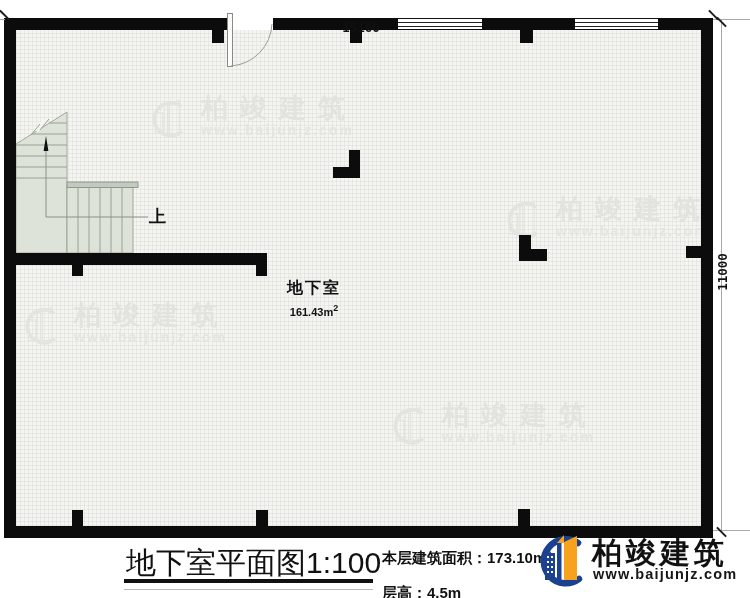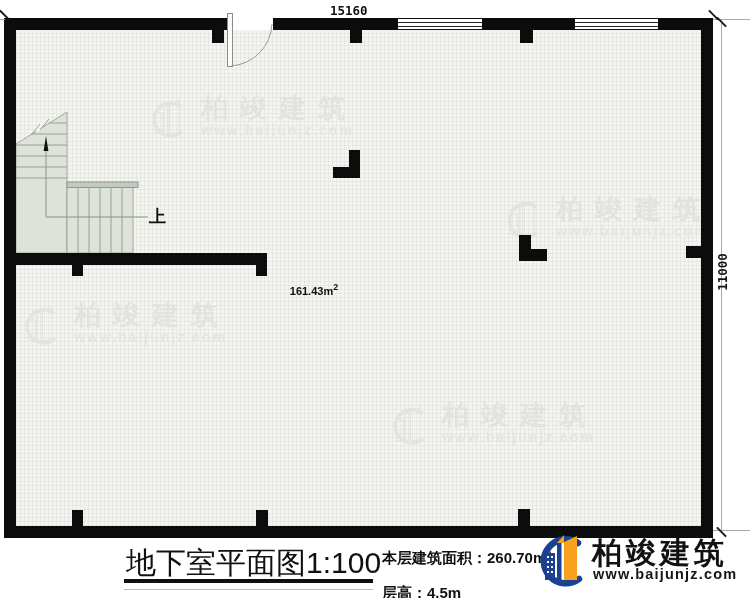--- a/index.html
+++ b/index.html
@@ -149,34 +149,35 @@
   </svg>
 
   <div class="dimline" style="left:0px;top:19px;width:5px;height:1px;"></div>
   <div class="dimline" style="left:713px;top:19px;width:37px;height:1px;"></div>
   <div class="dimline" style="left:721px;top:19px;width:1px;height:514px;"></div>
   <div class="dimline" style="left:713px;top:530px;width:37px;height:1px;"></div>
   <div class="tick" style="left:-2.5px;top:14px;"></div>
   <div class="tick" style="left:706.5px;top:14px;"></div>
   <div class="tick" style="left:714.5px;top:21px;"></div>
   <div class="tick" style="left:714.5px;top:531px;"></div>
-  <div class="dimtext" style="left:330px;top:3px;width:62px;">15160</div>
+  <div class="dimtext" style="left:330px;top:20px;width:62px;text-align:center;">15160</div>
   <div class="dimtext" style="left:700px;top:251px;width:44px;height:42px;display:flex;align-items:center;justify-content:center;transform:rotate(-90deg);">11000</div>
 
   <div class="abs room">
+    <div class="nm">地下室</div>
     <div class="ar"><span>161.43m</span><sup>2</sup></div>
   </div>
 
   <div class="abs uplabel">上</div>
 
   <div class="abs title"><span>地下室平面图</span><span>1:100</span></div>
   <div class="abs t-under1"></div>
   <div class="abs t-under2"></div>
 
-  <div class="abs info1"><span>本层建筑面积：</span><span>260.70m</span><sup>2</sup></div>
+  <div class="abs info1"><span>本层建筑面积：</span><span>173.10m</span><sup>2</sup></div>
   <div class="abs info2"><span>层高：</span><span>4.5m</span></div>
 
   <svg class="abs" style="left:534px;top:530px;" width="56" height="62" viewBox="0 0 56 62">
     <path d="M 45 49 A 22 22 0 1 1 44 13" stroke="#1b4190" stroke-width="6.5" fill="none" stroke-linecap="round"></path>
     <polygon points="23,13 30,5 30,13" fill="#f6a21c"></polygon>
     <rect x="11" y="23" width="10" height="27" fill="#1b4190"></rect>
     <g fill="#ffffff">
       <rect x="13" y="26" width="2" height="2"></rect>
         <rect x="17" y="26" width="2" height="2"></rect>
       <rect x="13" y="31" width="2" height="2"></rect>

